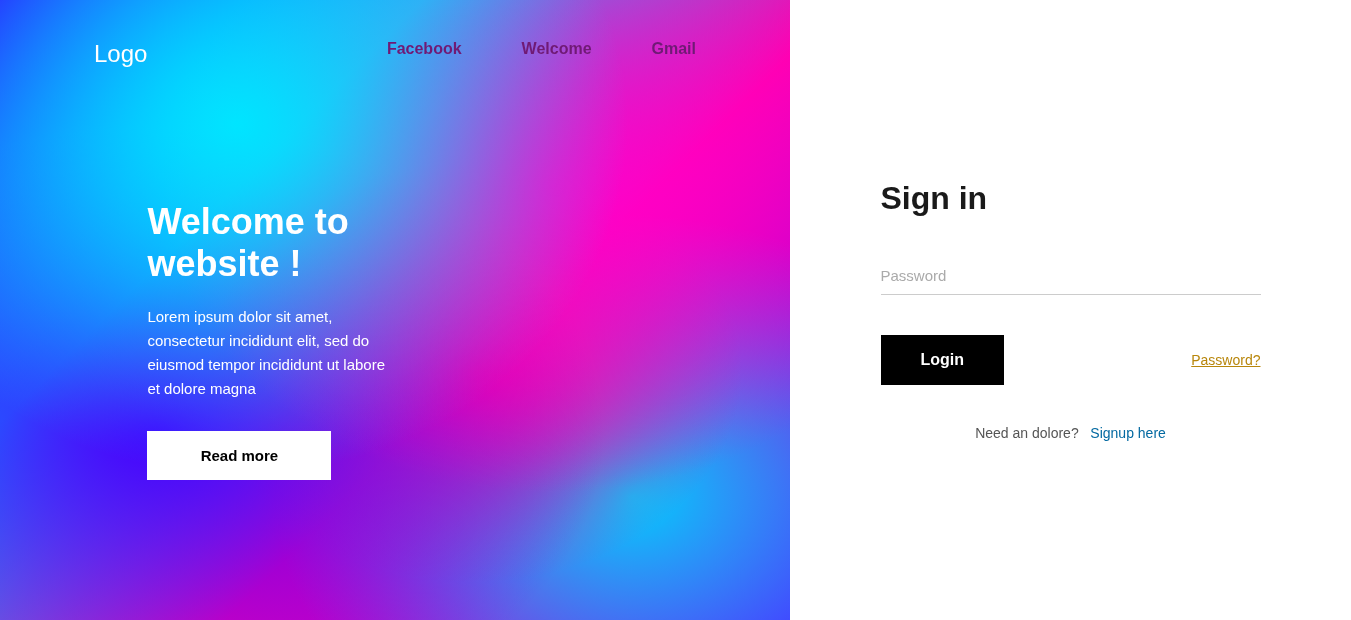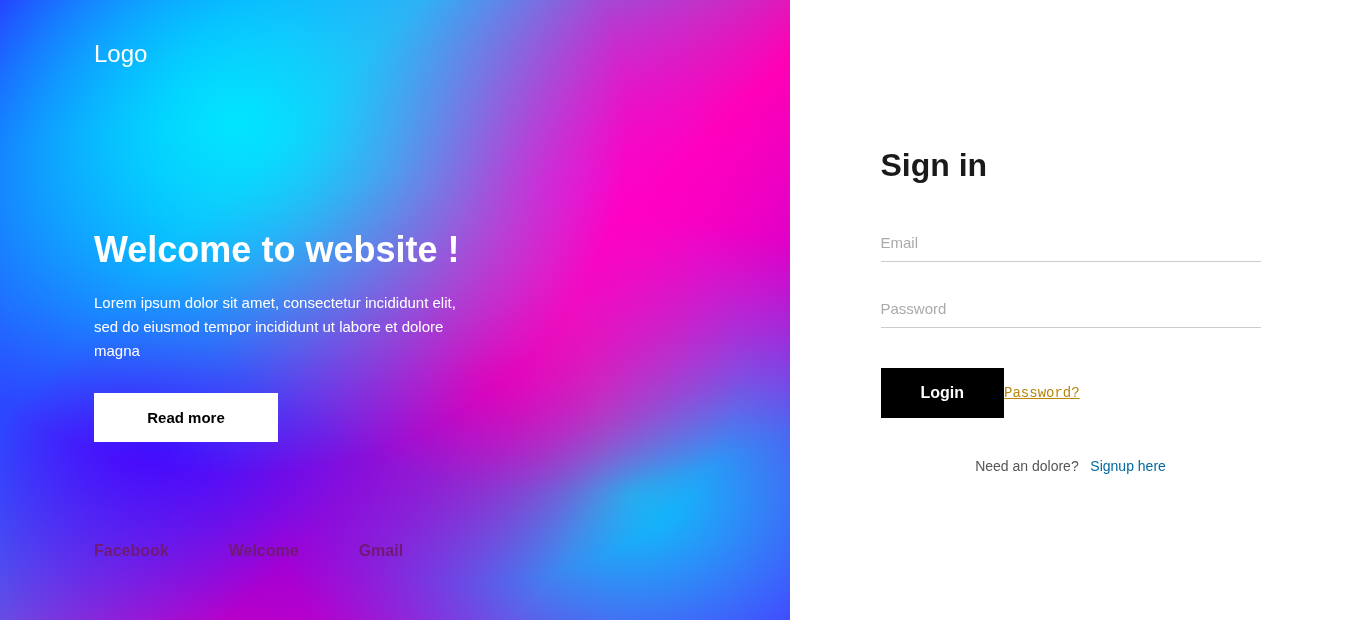--- a/index.html
+++ b/index.html
@@ -39,21 +39,20 @@
       top: 0;
       left: 0;
     }
 
     .left-content {
       position: relative;
       z-index: 2;
       padding: 40px 94px;
       height: 100%;
       display: flex;
-      flex-direction: column;
       justify-content: space-between;
     }
 
     .logo {
       color: white;
       font-size: 24px;
       font-weight: normal;
     }
 
     .hero-section {
@@ -144,42 +143,41 @@
       margin-bottom: 20px;
     }
 
     .form-input::placeholder {
       color: #aaa;
     }
 
     .login-row {
       display: flex;
       align-items: center;
-      justify-content: flex-start;
+      justify-content: space-between;
       margin-top: 20px;
       margin-bottom: 40px;
     }
 
     .login-btn {
       background: black;
       color: white;
       border: none;
       padding: 16px 40px;
       font-size: 16px;
       font-weight: bold;
       cursor: pointer;
       min-width: 120px;
     }
 
     .forgot-password-link {
       color: #b8860b;
       text-decoration: underline;
       font-size: 14px;
       cursor: pointer;
-      font-family: Liberation Mono, monospace;
     }
 
     .signup-text {
       text-align: center;
       font-size: 14px;
       color: #555;
     }
 
     .signup-link {
       color: #0369a1;
@@ -206,23 +204,20 @@
       <a class="social-link">Welcome</a>
       <a class="social-link">Gmail</a>
     </div>
   </div>
 </div>
 
 <div class="right-panel">
   <div class="sign-in-container">
     <h2 class="sign-in-title">Sign in</h2>
 
-    <div class="form-group">
-      <input type="email" class="form-input" placeholder="Email" style="">
-    </div>
 
     <div class="form-group">
       <input type="password" class="form-input" placeholder="Password" style="">
     </div>
 
     <div class="login-row">
       <button class="login-btn">Login</button>
       <a class="forgot-password-link">Password?</a>
     </div>
 

